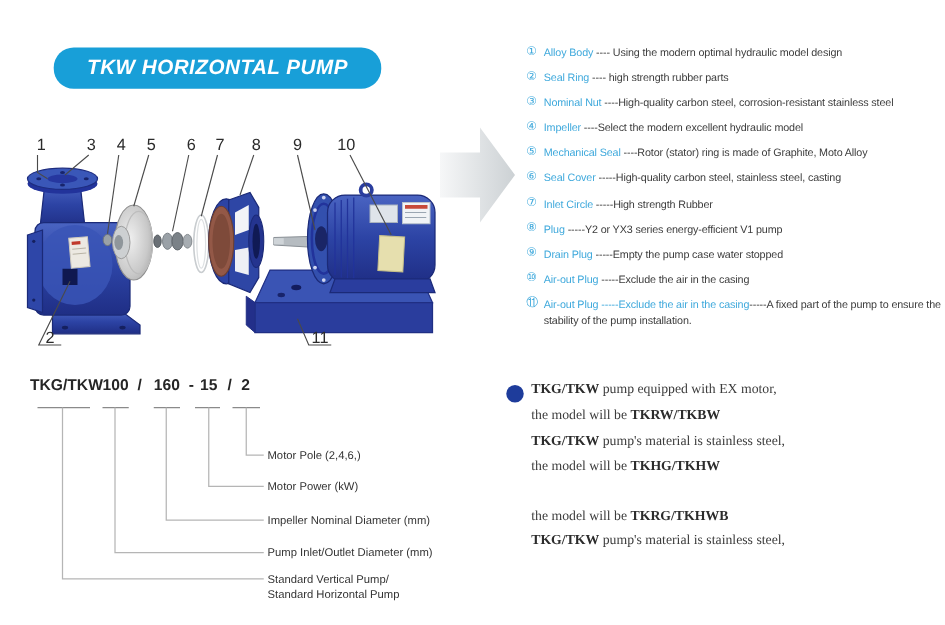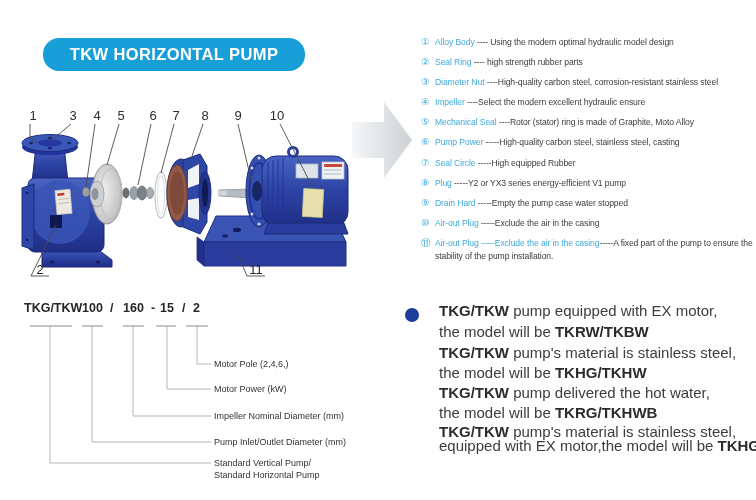--- a/index.html
+++ b/index.html
@@ -1,21 +1,21 @@
 <!DOCTYPE html>
 <html><head>
 <meta charset="utf-8">
 <style>
   html,body{margin:0;padding:0;background:#ffffff;}
   .page{position:relative;width:756px;height:500px;background:#ffffff;overflow:hidden;
         font-family:"Liberation Sans",sans-serif;}
 
   
   .banner{position:absolute;left:43px;top:38px;width:262px;height:33px;background:#189fd8;
-          border-radius:16px;display:flex;align-items:center;justify-content:center;}
+          border-radius:16px;display:flex;align-items:center;justify-content:center;font-style:italic;}
   .banner span{color:#ffffff;font-weight:bold;font-size:16.5px;letter-spacing:.4px;}
 
   
   svg.diagram{position:absolute;left:0;top:90px;}
   .cnum{font-family:"Liberation Sans",sans-serif;font-size:13px;fill:#2b2b2b;}
   .leader{stroke:#4a4a4a;stroke-width:.9;fill:none;}
 
   
   .parts-list{position:absolute;left:421px;top:36px;width:334px;margin:0;padding:0;list-style:none;}
   .parts-list li{position:relative;padding-left:14px;margin-bottom:7.1px;font-size:8.6px;
@@ -26,21 +26,21 @@
   
   svg.model{position:absolute;left:18px;top:296px;}
   .mseg{font-family:"Liberation Sans",sans-serif;font-size:12.5px;font-weight:bold;fill:#262626;}
   .mlabel{font-family:"Liberation Sans",sans-serif;font-size:9px;fill:#333333;}
   .tick{stroke:#8a8a8a;stroke-width:1;fill:none;}
   .lead2{stroke:#b5b5b5;stroke-width:1;fill:none;}
 
   
   .variants{position:absolute;left:400px;top:300px;width:356px;height:175px;}
   .bullet{position:absolute;left:5px;top:8px;width:14px;height:14px;border-radius:50%;background:#1e3c9b;}
-  .vline{position:absolute;left:39px;font-size:15px;color:#3c3c3c;white-space:nowrap;line-height:12px;}
+  .vline{position:absolute;left:25px;font-size:11px;color:#3c3c3c;white-space:nowrap;line-height:12px;font-family:Liberation Serif, serif;}
   .vline b{color:#2c2c2c;}
 </style>
 </head>
 <body>
 
 <div class="page">
 
   <div class="banner">
     <span>TKW HORIZONTAL PUMP</span>
   </div>
@@ -188,27 +188,27 @@
       <text class="cnum" x="238" y="30">9</text>
       <text class="cnum" x="277" y="30">10</text>
       <text class="cnum" x="40" y="184">2</text>
       <text class="cnum" x="256" y="184">11</text>
     </g>
   </svg>
 
   <ol class="parts-list">
     <li><span class="num">①</span><span class="pname">Alloy Body</span><span class="pdesc"> ---- Using the modern optimal hydraulic model design</span></li>
     <li><span class="num">②</span><span class="pname">Seal Ring</span><span class="pdesc"> ---- high strength rubber parts</span></li>
-    <li><span class="num">③</span><span class="pname">Diameter Nut</span><span class="pdesc"> ----High-quality carbon steel, corrosion-resistant stainless steel</span></li>
-    <li><span class="num">④</span><span class="pname">Impeller</span><span class="pdesc"> ----Select the modern excellent hydraulic ensure</span></li>
+    <li><span class="num">③</span><span class="pname">Nominal Nut</span><span class="pdesc"> ----High-quality carbon steel, corrosion-resistant stainless steel</span></li>
+    <li><span class="num">④</span><span class="pname">Impeller</span><span class="pdesc"> ----Select the modern excellent hydraulic model</span></li>
     <li><span class="num">⑤</span><span class="pname">Mechanical Seal</span><span class="pdesc"> ----Rotor (stator) ring is made of Graphite, Moto Alloy</span></li>
-    <li><span class="num">⑥</span><span class="pname">Pump Power</span><span class="pdesc"> -----High-quality carbon steel, stainless steel, casting</span></li>
-    <li><span class="num">⑦</span><span class="pname">Seal Circle</span><span class="pdesc"> -----High equipped Rubber</span></li>
+    <li><span class="num">⑥</span><span class="pname">Seal Cover</span><span class="pdesc"> -----High-quality carbon steel, stainless steel, casting</span></li>
+    <li><span class="num">⑦</span><span class="pname">Inlet Circle</span><span class="pdesc"> -----High strength Rubber</span></li>
     <li><span class="num">⑧</span><span class="pname">Plug</span><span class="pdesc"> -----Y2 or YX3 series energy-efficient V1 pump</span></li>
-    <li><span class="num">⑨</span><span class="pname">Drain Hard</span><span class="pdesc"> -----Empty the pump case water stopped</span></li>
+    <li><span class="num">⑨</span><span class="pname">Drain Plug</span><span class="pdesc"> -----Empty the pump case water stopped</span></li>
     <li><span class="num">⑩</span><span class="pname">Air-out Plug</span><span class="pdesc"> -----Exclude the air in the casing</span></li>
     <li><span class="num">⑪</span><span class="pname">Air-out Plug -----Exclude the air in the casing</span><span class="pdesc">-----A fixed part of the pump to ensure the stability of the pump installation.</span></li>
   </ol>
 
   <svg class="model" width="350" height="204" viewBox="0 0 350 204">
     <g>
       <text class="mseg" x="6" y="16">TKG/TKW</text>
       <text class="mseg" x="64" y="16">100</text>
       <text class="mseg" x="92" y="16">/</text>
       <text class="mseg" x="105" y="16">160</text>
@@ -238,19 +238,17 @@
     <text class="mlabel" x="196" y="170">Standard Vertical  Pump/</text>
     <text class="mlabel" x="196" y="182">Standard  Horizontal Pump</text>
   </svg>
 
   <div class="variants">
     <div class="bullet"></div>
     <div class="vline" style="top:5px"><b>TKG/TKW</b><span> pump equipped with EX motor,</span><b></b></div>
     <div class="vline" style="top:26px"><b></b><span>the model will be </span><b>TKRW/TKBW</b></div>
     <div class="vline" style="top:47px"><b>TKG/TKW</b><span> pump's material is stainless steel,</span><b></b></div>
     <div class="vline" style="top:67px"><b></b><span>the model will be </span><b>TKHG/TKHW</b></div>
-    <div class="vline" style="top:87px"><b>TKG/TKW</b><span> pump delivered the hot water,</span><b></b></div>
     <div class="vline" style="top:107px"><b></b><span>the model will be </span><b>TKRG/TKHWB</b></div>
     <div class="vline" style="top:126px"><b>TKG/TKW</b><span> pump's material is stainless steel,</span><b></b></div>
-    <div class="vline" style="top:140px"><b></b><span>equipped with EX motor,the model will be </span><b>TKHGB/TKHWB</b></div>
   </div>
 
 </div>
 
 </body></html>

